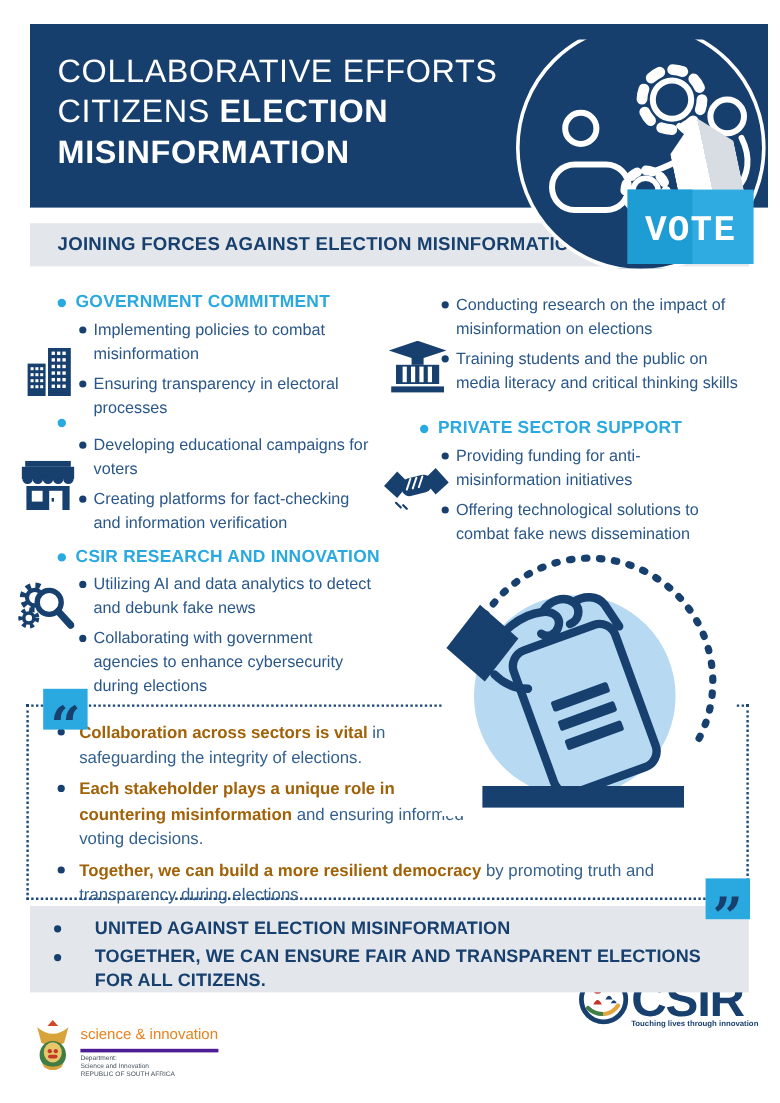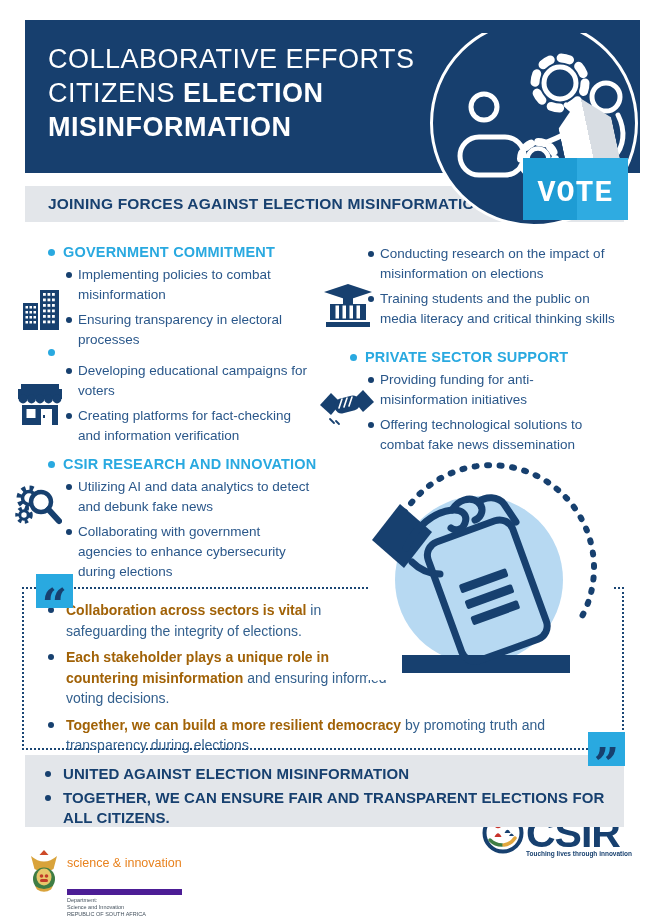--- a/index.html
+++ b/index.html
@@ -57,28 +57,28 @@
   .qt-2{max-width:322px;}
   .qt-3{max-width:525px;}
   .qmark{position:absolute;width:37px;height:34px;background:#29A9E0;z-index:3;display:flex;align-items:center;justify-content:center;overflow:hidden;}
   .qmark span{font-family:"DejaVu Serif",serif;font-weight:700;color:#17406F;font-size:44px;line-height:0;}
   .oq{left:36px;top:574px;}
   .oq span{transform:translateY(15px);}
   .cq{left:588px;top:732px;}
   .cq span{transform:translateY(16px);}
   
   .concl{position:absolute;left:25px;top:755px;width:599px;height:72px;background:#E3E6EA;z-index:1;}
-  .c-item{display:flex;gap:12px;margin:0 14px 4px 20px;}
+  .c-item{display:flex;gap:28px;margin:0 14px 4px 20px;}
   .c-item:first-child{padding-top:9px;}
   .c-dot{width:6px;height:6px;border-radius:50%;background:#17406F;margin-top:7px;flex:0 0 auto;}
   .c-text{color:#17406F;font-weight:700;font-size:15px;line-height:20px;max-width:552px;letter-spacing:.1px;}
   
   .dsi-logo{position:absolute;left:29px;top:850px;}
   .dsi-text{position:absolute;left:67px;top:853px;width:210px;}
-  .dsi-brand{display:inline-block;color:#E8821E;font-size:12.5px;border-bottom:6px solid #4c1d95;padding-bottom:19px;}
+  .dsi-brand{display:inline-block;color:#E8821E;font-size:12.5px;border-bottom:3px solid #4c1d95;padding-bottom:5px;}
   .dsi-lines{font-size:5.5px;color:#44515D;line-height:7px;margin-top:2px;}
   .csir-block{position:absolute;left:482px;top:812px;width:150px;}
   .csir-row{display:flex;align-items:center;gap:2px;}
   .csir-brand{color:#17406F;font-weight:700;font-size:41px;letter-spacing:-1px;line-height:42px;}
   .csir-tag{text-align:right;color:#17406F;font-weight:700;font-size:6.5px;margin-top:-4px;}
   svg{display:block;}
 </style>
 </head>
 <body>
 

